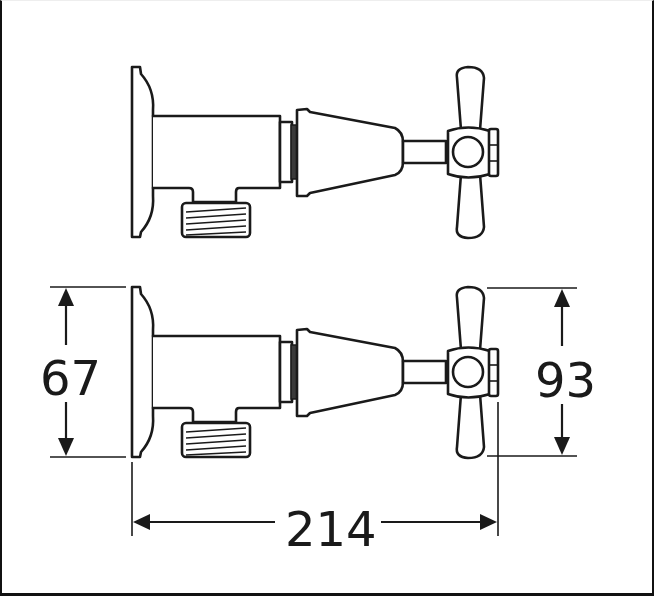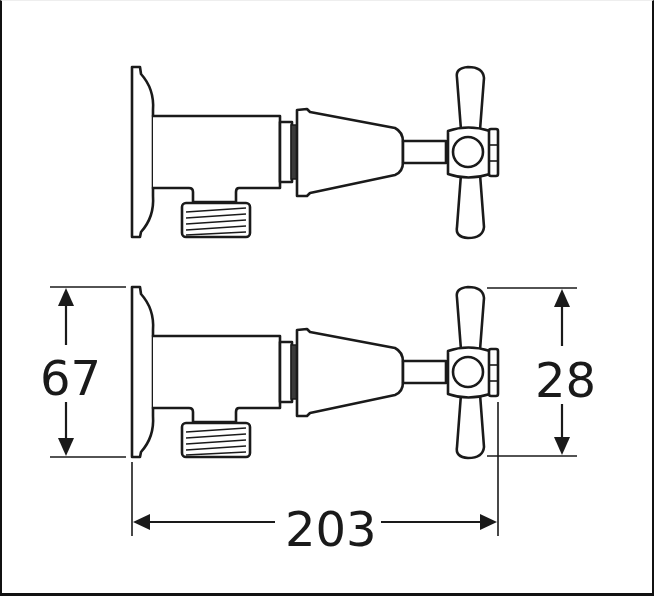--- a/index.html
+++ b/index.html
@@ -79,14 +79,14 @@
     <line class="thin" x1="132" y1="462" x2="132" y2="536"></line>
     <line class="thin" x1="498" y1="402" x2="498" y2="536"></line>
     <line class="line" x1="145" y1="522" x2="275" y2="522"></line>
     <line class="line" x1="365" y1="522" x2="485" y2="522"></line>
     <polygon class="arrow" points="133,522 150,514 150,530"></polygon>
     <polygon class="arrow" points="497,522 480,514 480,530"></polygon>
   </g>
 </svg>
 
 <div class="dim-label" style="left:36px; top:354px;">67</div>
-<div class="dim-label" style="left:531px; top:356px;">28</div>
-<div class="dim-label" style="left:281px; top:505px;">203</div>
+<div class="dim-label" style="left:531px; top:356px;">93</div>
+<div class="dim-label" style="left:281px; top:505px;">214</div>
 
 </body></html>

